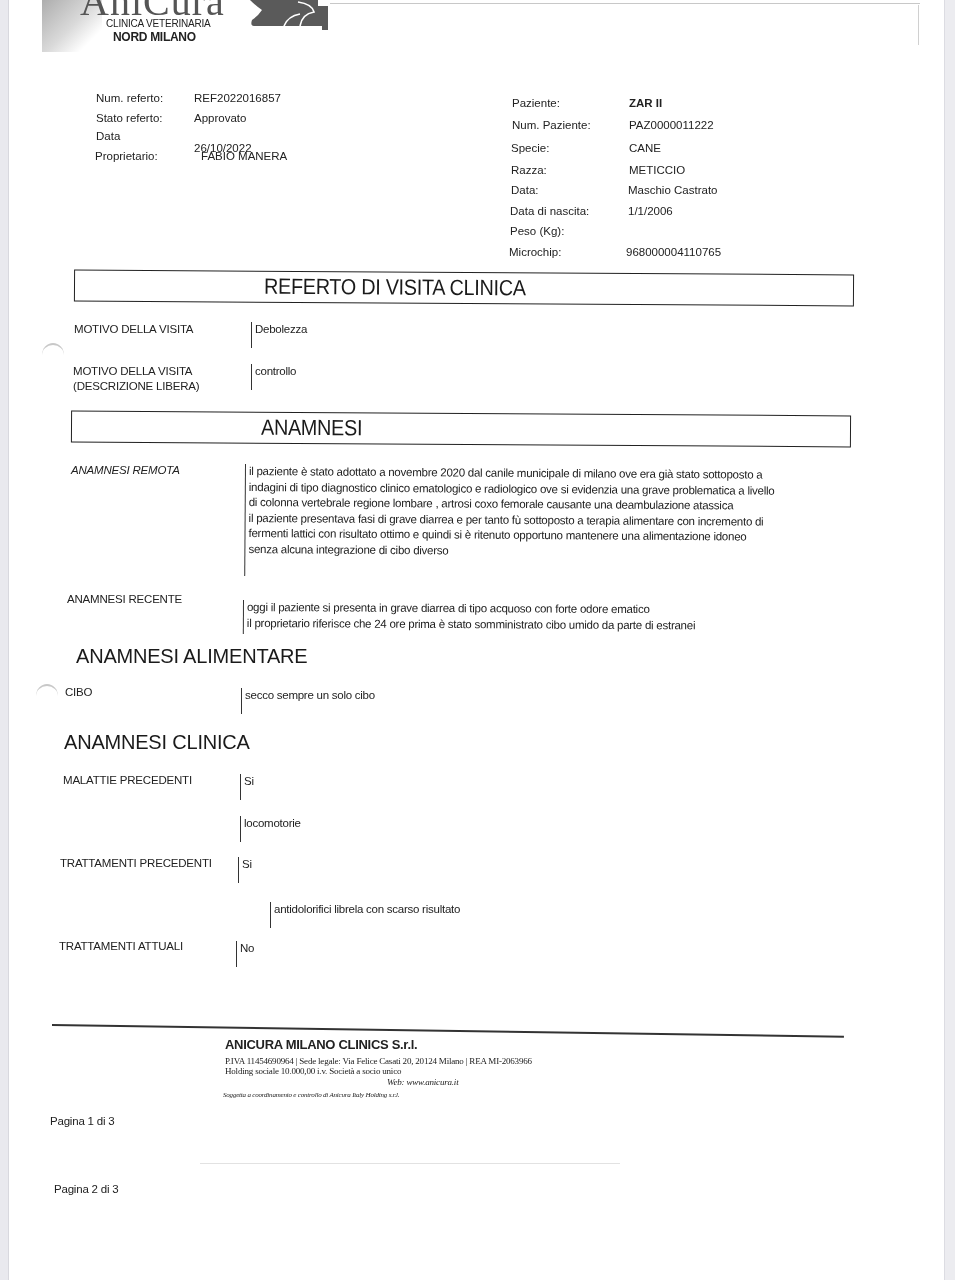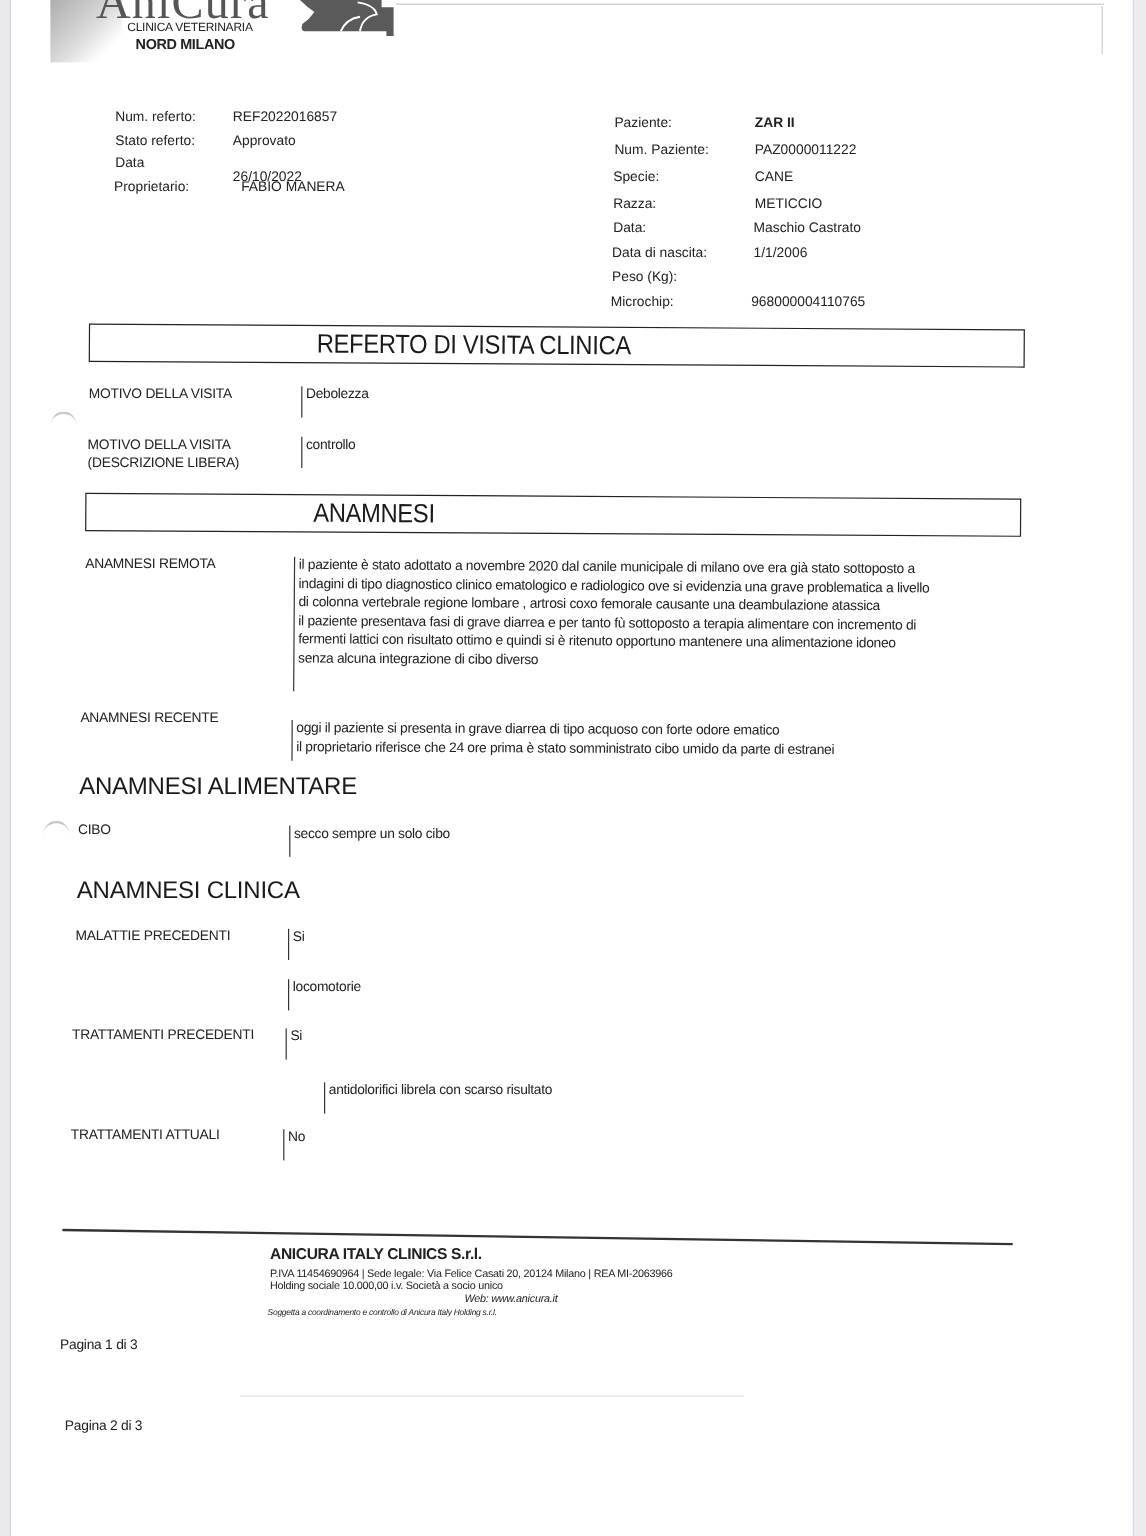--- a/index.html
+++ b/index.html
@@ -34,21 +34,21 @@
   .row-label { position:absolute; font-size:11.5px; color:#222; white-space:nowrap; line-height:15px; letter-spacing:-.2px; }
   .row-value { position:absolute; font-size:11.5px; color:#222; border-left:1.5px solid #333; padding-left:3px; line-height:15.5px; letter-spacing:-.25px; }
   .row-value span { display:block; white-space:nowrap; }
 
   .sec-title { position:absolute; font-size:20px; color:#1a1a1a; letter-spacing:-.2px; }
 
   .arc { position:absolute; width:22px; height:22px; border-top:2px solid #c8c8c8; border-radius:50% 50% 0 0; }
 
   .footer-rule { position:absolute; left:52px; top:1024px; width:792px; height:2px; background:#333; transform:rotate(.85deg); transform-origin:left; }
   .footer-company { position:absolute; left:225px; top:1037px; font-size:13px; font-weight:bold; color:#222; letter-spacing:-.3px; }
-  .footer-line { position:absolute; font-size:9px; color:#222; white-space:nowrap; letter-spacing:-.2px; }
+  .footer-line { position:absolute; font-size:9px; color:#222; white-space:nowrap; letter-spacing:-.2px;font-family:Liberation Serif, serif; }
   .footer-web { font-style:italic; }
   .footer-small { font-size:7px; font-style:italic; }
 
   .page-num { position:absolute; font-size:11.5px; color:#222; letter-spacing:-.2px; }
   .page-sep { position:absolute; left:200px; top:1163px; width:420px; height:1px; background:#e2e2e2; }
 </style>
 </head>
 <body>
 
 <div class="left-edge"></div>
@@ -137,37 +137,37 @@
   <span style="display:block">(DESCRIZIONE LIBERA)</span>
 </div>
 <div class="row-value" style="left:251px;top:364px;height:26px;">
   <span>controllo</span>
 </div>
 
 <div class="sec-box" style="left:71px;top:413px;width:778px;transform:rotate(.35deg);">
   <span class="t" style="left:189px;">ANAMNESI</span>
 </div>
 
-<div class="row-label" style="left:71px;top:463px;">ANAMNESI REMOTA</div>
+<div class="row-label" style="left:71px;top:463px;font-style:italic;">ANAMNESI REMOTA</div>
 <div class="row-value" style="left:245px;top:464px;height:112px;transform:rotate(.4deg);transform-origin:left top;">
   <span>il paziente è stato adottato a novembre 2020 dal canile municipale di milano ove era già stato sottoposto a</span>
   <span>indagini di tipo diagnostico clinico ematologico e radiologico ove si evidenzia una grave problematica a livello</span>
   <span>di colonna vertebrale regione lombare , artrosi coxo femorale causante una deambulazione atassica</span>
   <span>il paziente presentava fasi di grave diarrea e per tanto fù sottoposto a terapia alimentare con incremento di</span>
   <span>fermenti lattici con risultato ottimo e quindi si è ritenuto opportuno mantenere una alimentazione idoneo</span>
   <span>senza alcuna integrazione di cibo diverso</span>
 </div>
 
 <div class="row-label" style="left:67px;top:592px;">ANAMNESI RECENTE</div>
 <div class="row-value" style="left:243px;top:600px;height:34px;transform:rotate(.3deg);transform-origin:left top;">
   <span>oggi il paziente si presenta in grave diarrea di tipo acquoso con forte odore ematico</span>
   <span>il proprietario riferisce che 24 ore prima è stato somministrato cibo umido da parte di estranei</span>
 </div>
 
-<div class="sec-title" style="left:66px;top:645px;">ANAMNESI ALIMENTARE</div>
+<div class="sec-title" style="left:76px;top:645px;">ANAMNESI ALIMENTARE</div>
 <div class="arc" style="left:36px;top:684px;"></div>
 <div class="row-label" style="left:65px;top:685px;">CIBO</div>
 <div class="row-value" style="left:241px;top:688px;height:26px;text-align:right;">
   <span>secco sempre un solo cibo</span>
 </div>
 
 <div class="sec-title" style="left:64px;top:731px;">ANAMNESI CLINICA</div>
 
 <div class="row-label" style="left:63px;top:773px;">MALATTIE PRECEDENTI</div>
 <div class="row-value" style="left:240px;top:774px;height:26px;">
@@ -184,21 +184,21 @@
 <div class="row-value" style="left:250px;top:902px;height:26px;margin-left:20px;">
   <span>antidolorifici librela con scarso risultato</span>
 </div>
 
 <div class="row-label" style="left:59px;top:939px;">TRATTAMENTI ATTUALI</div>
 <div class="row-value" style="left:236px;top:941px;height:26px;">
   <span>No</span>
 </div>
 
 <div class="footer-rule"></div>
-<div class="footer-company">ANICURA ITALY CLINICS S.r.l.</div>
+<div class="footer-company">ANICURA MILANO CLINICS S.r.l.</div>
 <div class="footer-line" style="left:225px;top:1056px;">P.IVA 11454690964 | Sede legale: Via Felice Casati 20, 20124 Milano | REA MI-2063966</div>
 <div class="footer-line" style="left:225px;top:1066px;">Holding sociale 10.000,00 i.v. Società a socio unico</div>
 <div class="footer-line footer-web" style="left:387px;top:1077px;">Web: www.anicura.it</div>
 <div class="footer-line footer-small" style="left:223px;top:1091px;">Soggetta a coordinamento e controllo di Anicura Italy Holding s.r.l.</div>
 
 <div class="page-num" style="left:50px;top:1115px;">Pagina 1 di 3</div>
 <div class="page-sep"></div>
 <div class="page-num" style="left:54px;top:1183px;">Pagina 2 di 3</div>
 
 </body></html>

